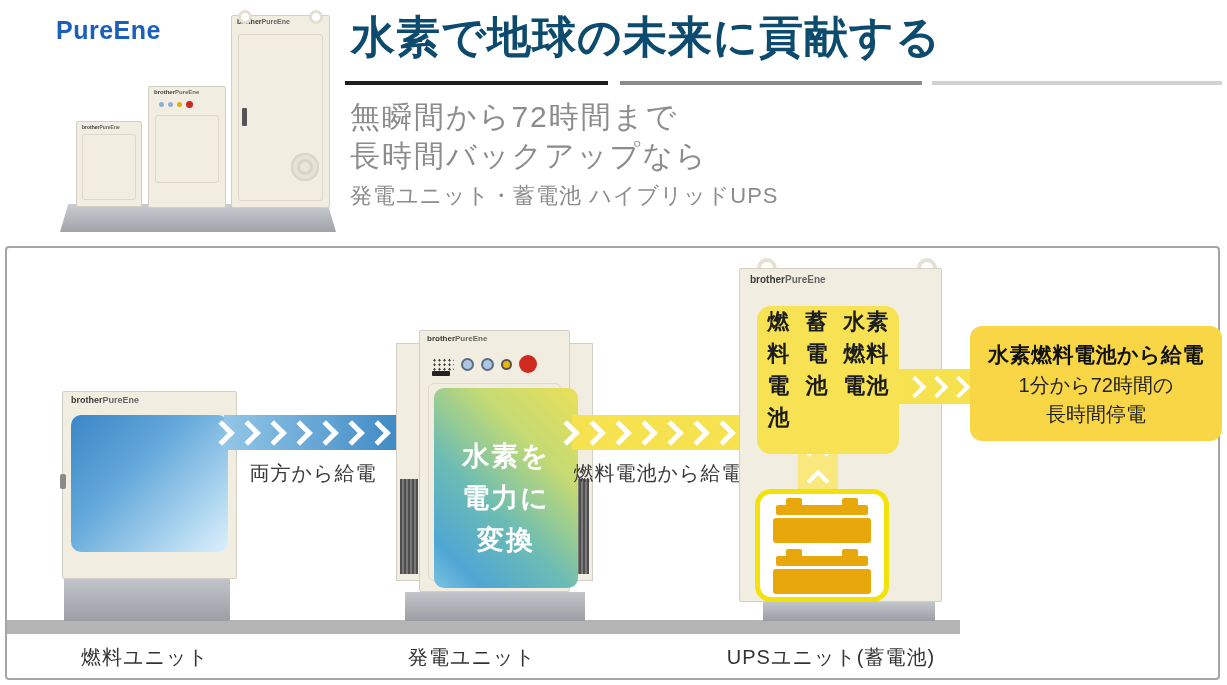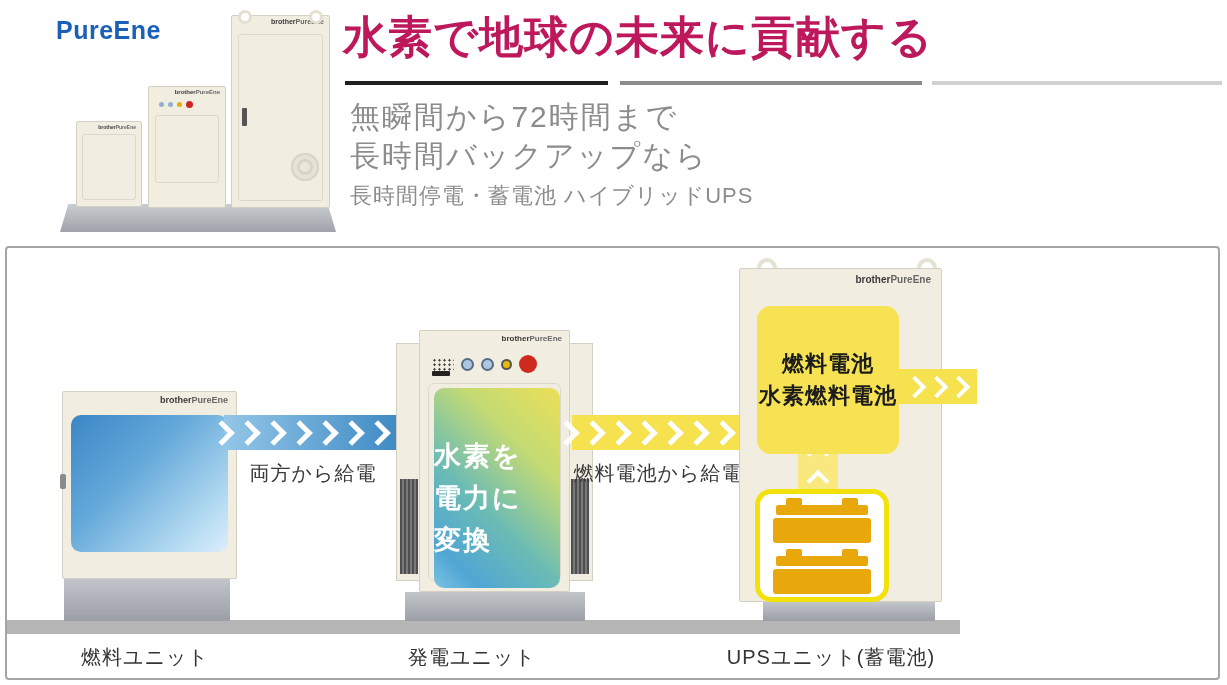--- a/index.html
+++ b/index.html
@@ -4,34 +4,34 @@
 <style>
   html,body{margin:0;padding:0}
   body{
     width:1227px;height:685px;position:relative;background:#fff;overflow:hidden;
     font-family:"Liberation Sans","DejaVu Sans",sans-serif;color:#333;
   }
   .abs{position:absolute}
 
   
   .logo{left:56px;top:16px;font-size:25px;font-weight:bold;color:#1a5fb8;letter-spacing:.5px}
-  .main-title{left:343px;top:8px;font-size:44px;font-weight:bold;color:#be185d;letter-spacing:1px;white-space:nowrap}
+  .main-title{left:351px;top:8px;font-size:44px;font-weight:bold;color:#0c4a6e;letter-spacing:1px;white-space:nowrap}
   .rule{top:81px;height:4px}
   .rule1{left:345px;width:263px;background:#1f1f1f}
   .rule2{left:620px;width:302px;background:#8c8c8c}
   .rule3{left:932px;width:290px;background:#d2d2d2}
   .sub1{left:350px;top:97px;font-size:30px;color:#8c8c8c;letter-spacing:2px;white-space:nowrap}
   .sub2{left:350px;top:136px;font-size:30px;color:#8c8c8c;letter-spacing:2px;white-space:nowrap}
   .sub3{left:350px;top:181px;font-size:22px;color:#8c8c8c;letter-spacing:1px;white-space:nowrap}
 
   
   .photo-base{left:60px;top:204px;width:276px;height:28px;
     background:linear-gradient(#c9cdd2,#9fa3a9);clip-path:polygon(3% 0,97% 0,100% 100%,0 100%)}
   .cab{background:#f1ede1;border:1px solid #d3cfc2;border-radius:2px;box-sizing:border-box}
-  .cab-bar{display:flex;justify-content:flex-end;align-items:center;padding:2px 5px 0 5px}
+  .cab-bar{display:flex;justify-content:flex-start;align-items:center;padding:2px 5px 0 5px}
   .b-brand{font-weight:bold;color:#3a3a3a}
   .b-model{font-weight:bold;color:#666}
   .p-small{left:76px;top:121px;width:66px;height:86px}
   .p-small .cab-bar{font-size:5px}
   .p-mid{left:148px;top:86px;width:78px;height:122px}
   .p-mid .cab-bar{font-size:6px}
   .p-tall{left:231px;top:15px;width:99px;height:193px}
   .p-tall .cab-bar{font-size:7px}
   .mini-btns{position:absolute;left:10px;top:14px;display:flex;gap:4px;align-items:center}
   .dotb{width:5px;height:5px;border-radius:50%}
@@ -78,32 +78,32 @@
   .gen-cab{left:412px;top:82px;width:151px;height:262px}
   .gen-cab .cab-bar{font-size:8px;padding:3px 7px 0 7px}
   .ctrl{position:absolute;left:12px;top:22px;right:10px;height:22px;display:flex;align-items:center;gap:7px}
   .matrix{width:22px;height:13px;background-image:radial-gradient(#444 1px,transparent 1.2px);background-size:5px 4.5px}
   .slot{position:absolute;left:12px;top:40px;width:18px;height:5px;background:#222;border-radius:1px}
   .btn{border-radius:50%;box-sizing:border-box}
   .btn-blue{width:13px;height:13px;background:#aac6e2;border:2.5px solid #5a6b84}
   .btn-yel{width:11px;height:11px;background:#eab807;border:2.5px solid #555}
   .btn-red{width:18px;height:18px;background:#cf2a20}
   .gen-door{position:absolute;left:8px;top:52px;right:8px;bottom:10px;border:1px solid #ded9cc;border-radius:6px}
-  .gen-panel{position:absolute;left:14px;top:57px;width:126px;height:200px;border-radius:10px;color:#fff;
+  .gen-panel{position:absolute;left:14px;top:57px;width:144px;height:200px;border-radius:10px;text-align:center;color:#fff;
     background:linear-gradient(225deg,#ebe058 0%,#c3da74 30%,#6cbcb4 60%,#4fa6d4 86%,#7cc2e2 100%)}
   .gen-panel-text{font-size:27px;font-weight:bold;letter-spacing:2px;line-height:1.55;padding-top:48px}
   .gen-ped{left:398px;top:344px;width:180px;height:29px}
 
   
   .ups-ring{top:10px;width:12px;height:12px;border:4px solid #e5e1d3;border-radius:50%;background:#fff;box-sizing:content-box}
   .ups-cab{left:732px;top:20px;width:203px;height:334px}
   .ups-cab .cab-bar{font-size:10px;padding:5px 10px 0 10px}
   .ups-handle{position:absolute;left:20px;top:282px;width:9px;height:36px;background:#d8d4c8;border:1px solid #999;box-sizing:border-box}
   .ups-panel{left:750px;top:58px;width:142px;height:148px;border-radius:14px;background:#f6e253;
-    display:flex;flex-direction:column;justify-content:center;text-align:center;
+    display:flex;flex-direction:row;justify-content:center;text-align:center;
     font-size:22px;font-weight:bold;color:#1c1c1c;line-height:1.45;letter-spacing:1px}
   .connector{left:890px;top:121px;width:80px;height:35px;background:#f6e14e;gap:6px}
   .connector .chev{width:12px;height:12px;border-width:4.5px}
   .up-band{left:791px;top:194px;width:40px;height:50px;background:#f8e87e}
   .up-band .chev{width:12px;height:12px;border-width:4.5px}
   .battery-box{left:748px;top:241px;width:134px;height:113px;background:#fff;border:5px solid #f2e10a;border-radius:16px;
     box-sizing:border-box;display:flex;flex-direction:column;align-items:center;justify-content:center;gap:6px}
   .battery{position:relative;width:92px;height:45px;flex:none}
   .battery .tab{position:absolute;top:0;width:16px;height:9px;background:#e8a70b;border-radius:2px}
   .battery .tab.l{left:10px}.battery .tab.r{right:10px}
@@ -125,21 +125,21 @@
 <body>
 
 <div class="abs logo">PureEne</div>
 
 <div class="abs main-title">水素で地球の未来に貢献する</div>
 <div class="abs rule rule1"></div>
 <div class="abs rule rule2"></div>
 <div class="abs rule rule3"></div>
 <div class="abs sub1">無瞬間から72時間まで</div>
 <div class="abs sub2">長時間バックアップなら</div>
-<div class="abs sub3">長時間停電・蓄電池 ハイブリッドUPS</div>
+<div class="abs sub3">発電ユニット・蓄電池 ハイブリッドUPS</div>
 
 <div class="abs photo-base"></div>
 
 <div class="abs cab p-small">
   <div class="cab-bar">
     <span class="b-brand">brother</span>
     <span class="b-model">PureEne</span>
   </div>
   <div class="door-line" style="left:5px;top:12px;right:5px;bottom:6px"></div>
 </div>
@@ -248,20 +248,21 @@
       <span class="b-model">PureEne</span>
     </div>
     <div class="ups-handle"></div>
   </div>
   <div class="abs band up up-band">
       <span class="chev"></span>
       <span class="chev"></span>
     </div>
   <div class="abs ups-panel">
     <div>燃料電池</div>
+    <div>蓄電池</div>
     <div>水素燃料電池</div>
   </div>
   <div class="abs band connector">
       <span class="chev"></span>
       <span class="chev"></span>
       <span class="chev"></span>
     </div>
   <div class="abs battery-box">
     <div class="battery">
       <span class="tab l"></span>
@@ -270,18 +271,23 @@
         <span class="bdy"></span>
     </div>
     <div class="battery">
       <span class="tab l"></span>
         <span class="tab r"></span>
         <span class="lid"></span>
         <span class="bdy"></span>
     </div>
   </div>
 
+  <div class="abs callout">
+    <div class="callout-title">水素燃料電池から給電</div>
+    <div class="callout-line">1分から72時間の</div>
+    <div class="callout-line">長時間停電</div>
+  </div>
 
   <div class="abs caption cap-fuel">燃料ユニット</div>
   <div class="abs caption cap-gen">発電ユニット</div>
   <div class="abs caption cap-ups">UPSユニット(蓄電池)</div>
 
 </div>
 
 </body></html>

